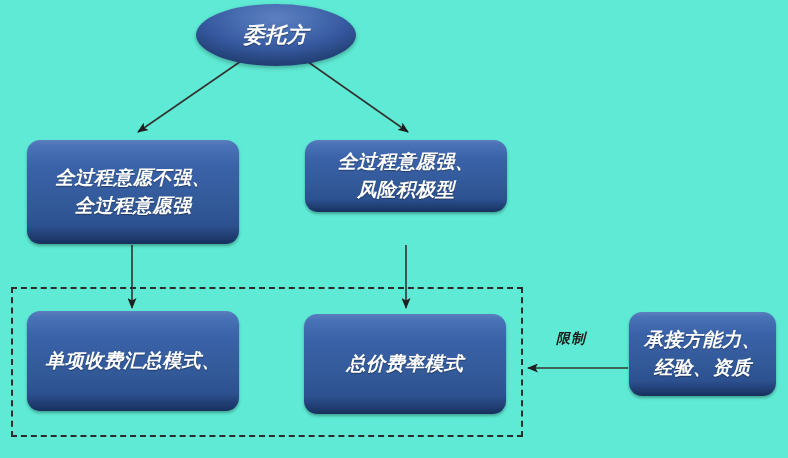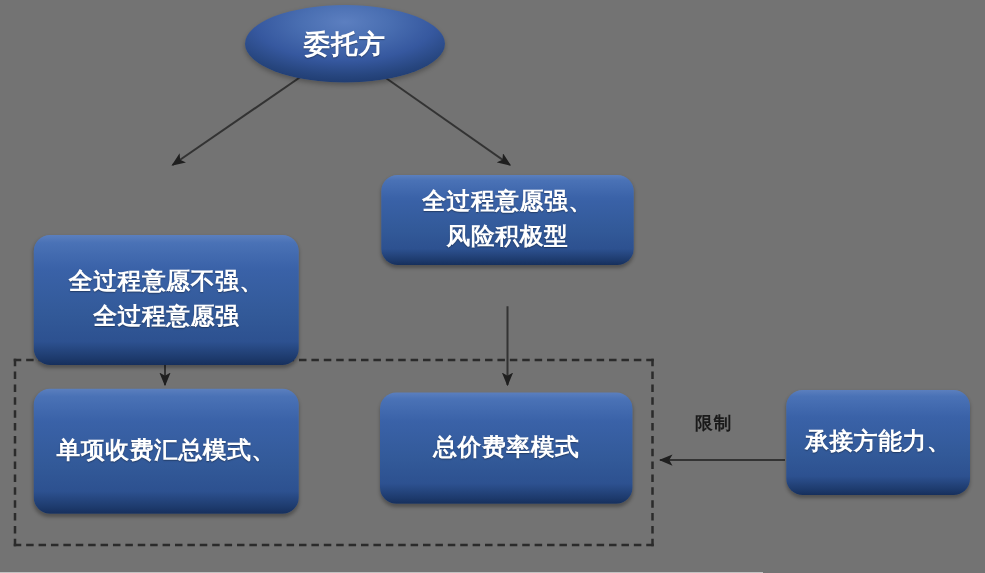--- a/index.html
+++ b/index.html
@@ -5,23 +5,24 @@
 <style>
   html, body {
     margin: 0;
     padding: 0;
     background: #ffffff;
   }
   #canvas {
     position: relative;
     width: 788px;
     height: 458px;
-    background: #737373;
+    background: #5eead4;
     overflow: hidden;
     font-family: "Liberation Sans", "DejaVu Sans", sans-serif;
+    font-style: italic;
   }
   #edges {
     position: absolute;
     left: 0;
     top: 0;
     width: 788px;
     height: 458px;
     pointer-events: none;
   }
 
@@ -92,24 +93,24 @@
     position: absolute;
     color: #1a1a1a;
     font-weight: bold;
     font-size: 14px;
     letter-spacing: 1px;
     white-space: nowrap;
   }
 
   
   #node-client      { left: 196px; top: 4px;   width: 160px; height: 62px; }
-  #node-weak        { left: 27px;  top: 140px; width: 212px; height: 104px; margin-top: 48px; }
+  #node-weak        { left: 27px;  top: 140px; width: 212px; height: 104px; }
   #node-strong      { left: 305px; top: 140px; width: 202px; height: 72px; }
   #node-itemized    { left: 27px;  top: 311px; width: 212px; height: 100px; }
-  #node-lumpsum     { left: 304px; top: 314px; width: 202px; height: 89px; }
+  #node-lumpsum     { left: 304px; top: 314px; width: 202px; height: 100px; }
   #node-capability  { left: 629px; top: 312px; width: 147px; height: 84px; }
   #caption-restrict { left: 556px; top: 330px; }
 </style>
 </head>
 <body>
 
 <div id="canvas">
 
   <svg id="edges" viewBox="0 0 788 458" width="788" height="458" aria-hidden="true">
     <defs>
@@ -153,18 +154,19 @@
     </span>
   </div>
 
   <div class="node-box" id="node-lumpsum">
     <span class="label-line">总价费率模式</span>
   </div>
 
   <div class="node-box" id="node-capability">
     <span>
       <span class="label-line">承接方能力、</span>
+      <span class="label-line">经验、资质</span>
     </span>
   </div>
 
   <div class="edge-caption" id="caption-restrict">限制</div>
 
 </div>
 
 </body></html>

